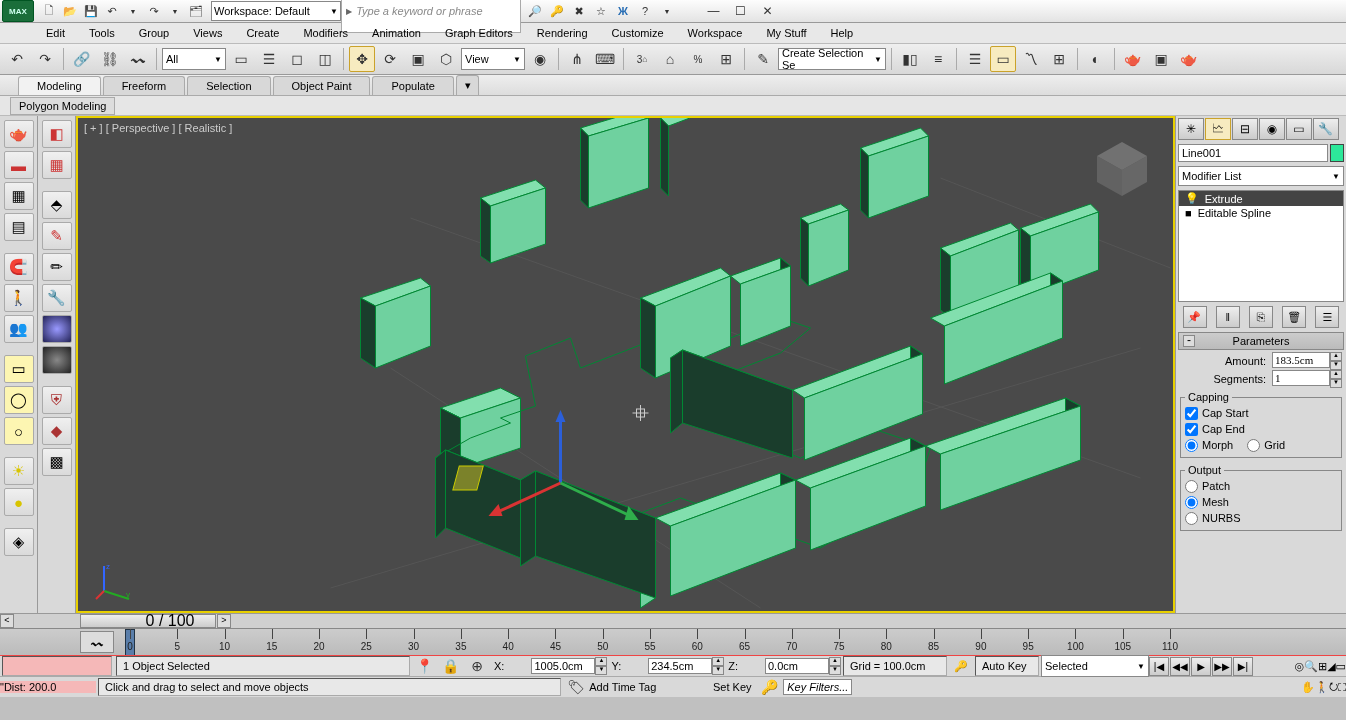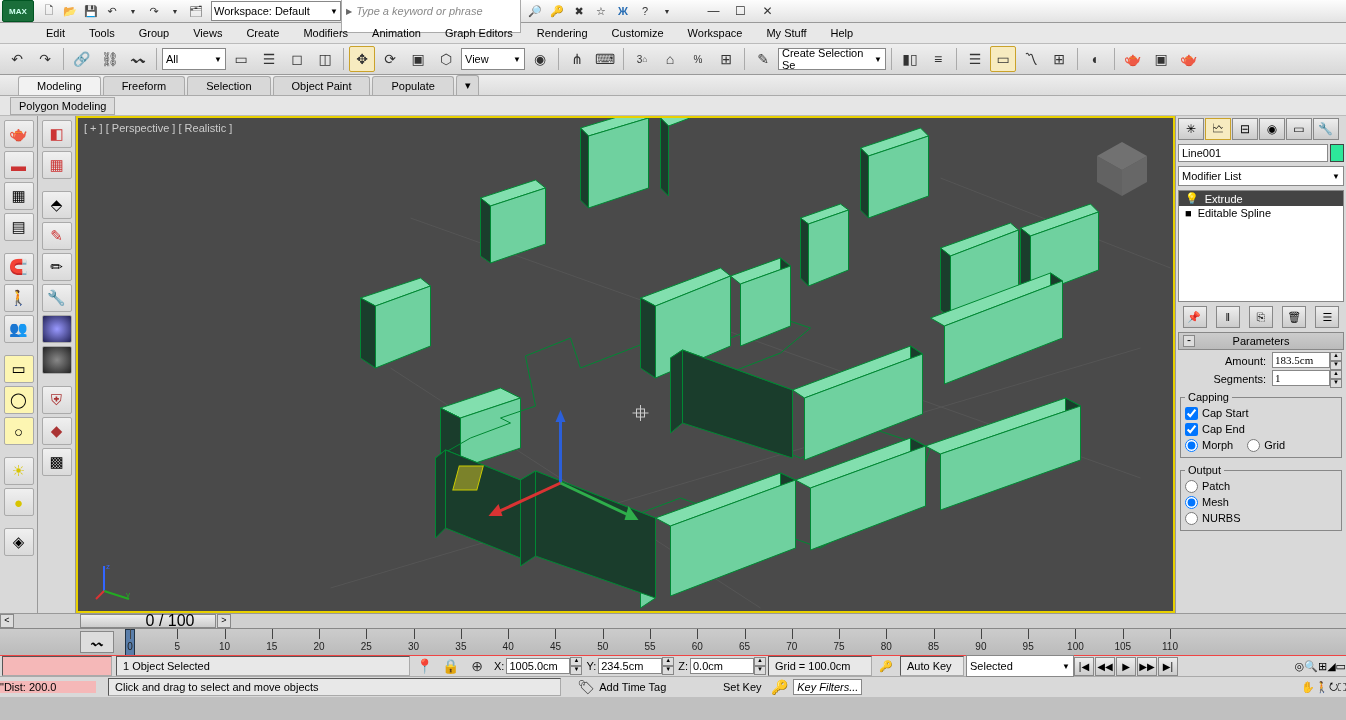--- a/index.html
+++ b/index.html
@@ -62,29 +62,29 @@
   .tslider{flex:1;text-align:center;font-size:16px;background:linear-gradient(#eee,#ccc);border:1px solid #888;margin:0 1px;height:12px;line-height:12px;padding-left:44px;}
   .ruler{height:26px;background:linear-gradient(#ccc,#bbb);position:relative;border-top:1px solid #888;overflow:hidden;}
   .ruler .marker{position:absolute;left:125px;top:0;width:8px;height:26px;background:#5a7eaa;border:1px solid #234;}
   .ruler .tk{position:absolute;top:0;width:1px;height:10px;background:#444;}
   .ruler .lbl{position:absolute;top:12px;font-size:10px;color:#222;transform:translateX(-50%);}
   .trackbtn{position:absolute;left:80px;top:2px;width:32px;height:20px;border:1px solid #888;background:#ddd;display:flex;align-items:center;justify-content:center;font-size:12px;}
   .status1{height:20px;background:#d9d9d9;display:flex;align-items:center;border-top:1px solid #ef4444;font-size:11px;}
   .status1 .box{border:1px inset #aaa;padding:1px 6px;margin:0 2px;background:#e8e8e8;height:16px;line-height:14px;display:flex;align-items:center;}
   .coord{display:flex;align-items:center;}
   .coord .l{padding:0 2px 0 4px;}
-  .coord input{width:58px;height:14px;border:1px solid #888;font-size:11px;padding:0 2px;}
+  .coord input{width:58px;height:14px;border:1px solid #888;font-size:11px;padding:0 2px;margin-left:25px;}
   .coord .sp{display:flex;flex-direction:column;}
   .coord .sp div{width:10px;height:7px;border:1px solid #888;background:#ddd;font-size:6px;line-height:5px;text-align:center;}
   .status2{height:20px;background:#d9d9d9;display:flex;align-items:center;border-top:1px solid #aaa;font-size:11px;}
   .pink{background:#f5b8b8!important;}
   .playback{display:flex;gap:1px;}
   .playback .pb{width:18px;height:17px;border:1px solid #888;background:linear-gradient(#eee,#ccc);display:flex;align-items:center;justify-content:center;font-size:10px;}
   .keyfilters{border:1px solid #888;background:#fff;padding:1px 3px;font-style:italic;}
-  .prompt{flex:1;border:1px inset #aaa;background:#e8e8e8;padding:2px 6px;margin:0 12px;}
+  .prompt{flex:1;border:1px inset #aaa;background:#e8e8e8;padding:2px 6px;margin:0 2px;}
   svg.scene{position:absolute;inset:0;width:100%;height:100%;}
   .vcube{position:absolute;right:16px;top:16px;width:70px;height:70px;opacity:.5;}
   .axis{position:absolute;left:16px;bottom:10px;width:40px;height:40px;}
 </style>
 </head>
 <body>
 
 <div class="titlebar">
   <div class="qat">
     <div class="logo">MAX</div>

